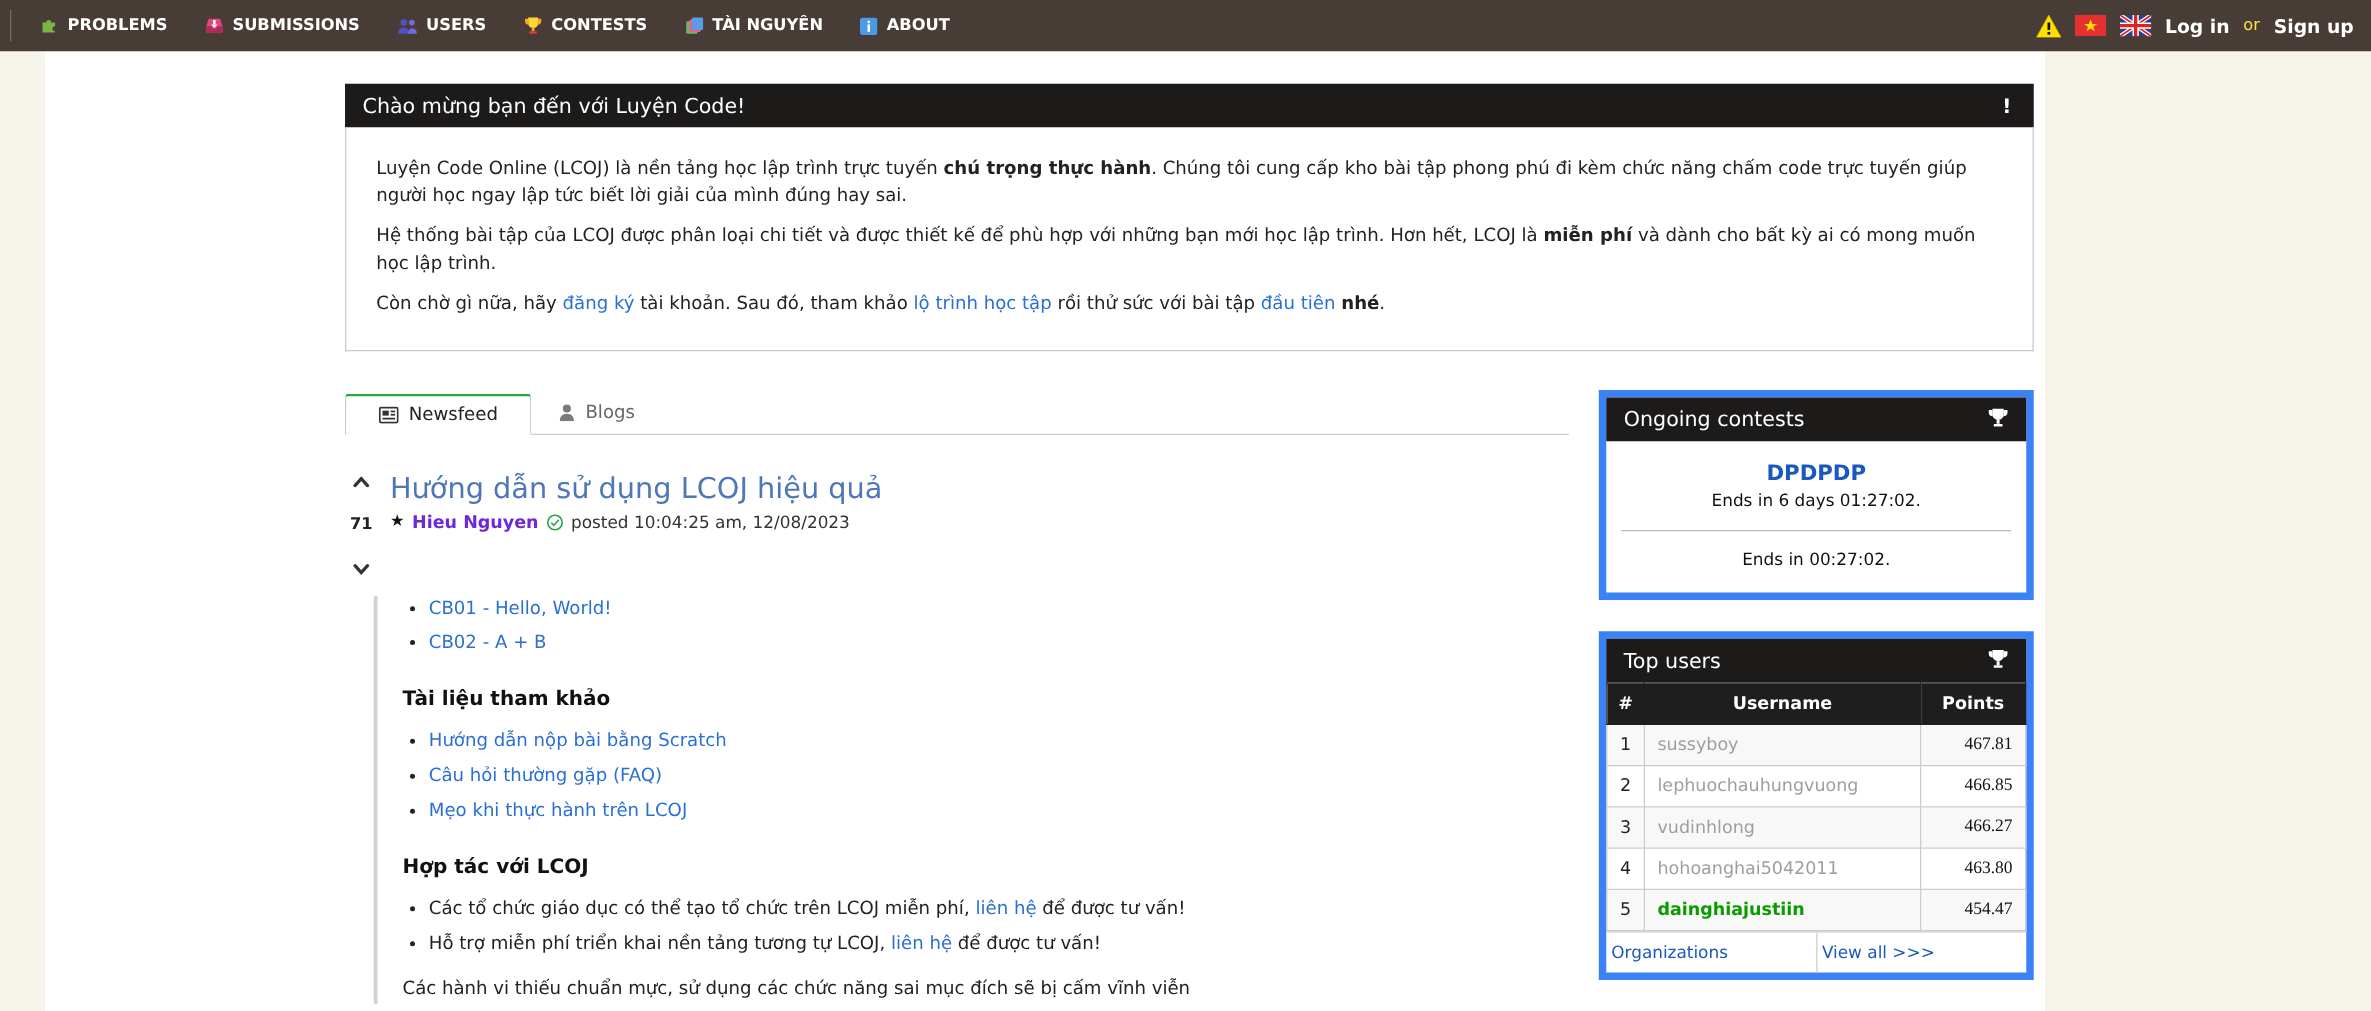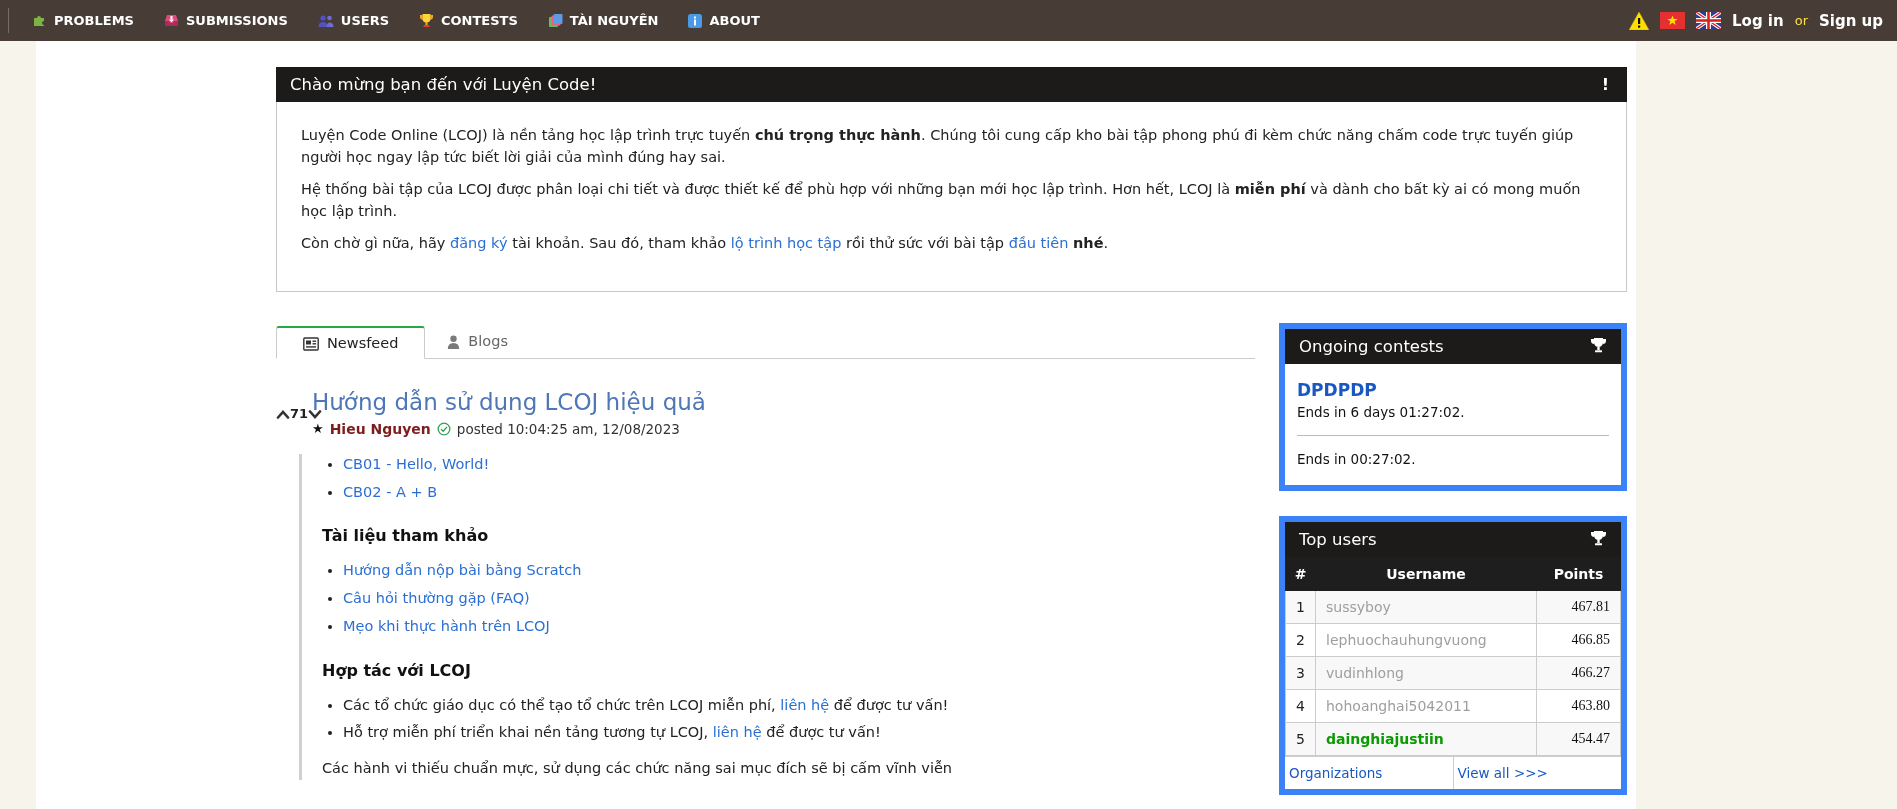--- a/index.html
+++ b/index.html
@@ -28,58 +28,58 @@
   
   .page-white { position:absolute; top:41px; left:36px; width:1600px; height:768px; background:#fff; }
   .content { position:absolute; top:41px; left:276px; width:1351px; }
   
   .welcome { margin-top:26px; }
   .panel-header {
     background:#1d1a1a; color:#fff; font-size:16.5px; padding:8px 14px;
     display:flex; justify-content:space-between; align-items:flex-start;
   }
   .alert-glyph { font-weight:bold; font-size:16px; padding-right:4px; }
-  .welcome-body { border:1px solid #c9c9c9; border-top:none; background:#fff; padding:13px 24px 28px; font-size:14.5px; line-height:1.55; }
+  .welcome-body { border:1px solid #c9c9c9; border-top:none; background:#fff; padding:13px 24px 17px; font-size:14.5px; line-height:1.55; }
   .welcome-body p { margin:9px 0; }
   
   .main-row { display:flex; margin-top:31px; gap:24px; align-items:flex-start; }
   .left-col { width:979px; }
   .sidebar { width:348px; }
   
   .tabs { display:flex; border-bottom:1px solid #ccc; height:36px; align-items:flex-end; }
-  .tab { display:flex; align-items:flex-end; gap:8px; font-size:14.5px; cursor:pointer; }
+  .tab { display:flex; align-items:center; gap:8px; font-size:14.5px; cursor:pointer; }
   .tab.active {
     background:#fff; border:1px solid #ccc; border-bottom:1px solid #fff;
     border-top:2px solid #28a745; border-radius:3px 3px 0 0;
     padding:7px 26px; margin-bottom:-1px; color:#222;
   }
   .tab.inactive { padding:8px 22px 9px; color:#666; border:none; }
   
   .post { margin-top:30px; }
   .post-head { display:flex; gap:10px; }
-  .vote-col { width:26px; display:flex; flex-direction:row; align-items:center; padding-top:3px; }
+  .vote-col { width:26px; display:flex; flex-direction:column; align-items:center; padding-top:3px;gap:23px; }
   .vote-count { font-size:13px; font-weight:bold; color:#222; line-height:1.1; }
   .vote-btn { cursor:pointer; line-height:0; }
   .post-title { font-size:23px; color:#4f76b7; cursor:pointer; line-height:1.2; }
   .post-meta { margin-top:4px; display:flex; align-items:center; gap:6px; font-size:13.5px; color:#333; }
-  .post-author { font-weight:bold; font-size:14px; color:#7f1d1d; }
+  .post-author { font-weight:bold; font-size:14px; color:#6d28d9; }
   .star-glyph { font-size:13px; color:#111; line-height:1; }
   .post-body {
     margin-top:17px; margin-left:23px; border-left:3px solid #d0d0d0;
     padding-left:20px; font-size:14.5px; line-height:1.5; color:#222;
   }
   .post-body p { margin:8px 0; }
   .post-body ul { margin:12px 0 14px; padding-left:21px; }
   .post-body li { margin:6px 0; }
   .post-body h3 { font-size:16px; margin:21px 0 12px; color:#111; }
   .seg-link { color:#2b6fd4; cursor:pointer; }
   .seg-b { font-weight:bold; }
   
   .side-panel { border:6px solid #3b82f6; background:#fff; margin-bottom:25px; }
-  .contest-body { padding:16px 12px 18px; }
+  .contest-body { padding:16px 12px 18px; text-align:center; }
   .contest-name { font-size:17px; font-weight:bold; color:#1958c1; cursor:pointer; }
   .contest-ends { font-size:13.5px; color:#111; margin-top:4px; }
   .contest-divider { border:none; border-top:1px solid #bbb; margin:15px 0; }
   
   table.tu { width:100%; border-collapse:collapse; font-size:14px; }
   table.tu th {
     background:#1e1e1e; color:#fff; font-weight:bold; padding:8px 6px;
     border:1px solid #1e1e1e; font-size:14px;
   }
   table.tu th.col-rank { width:30px; }

